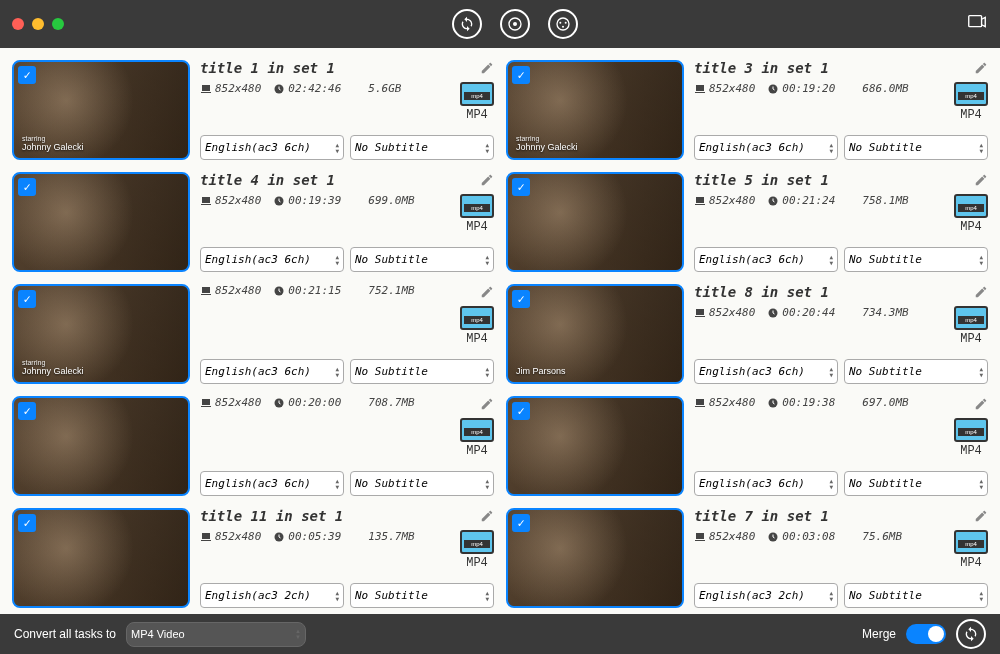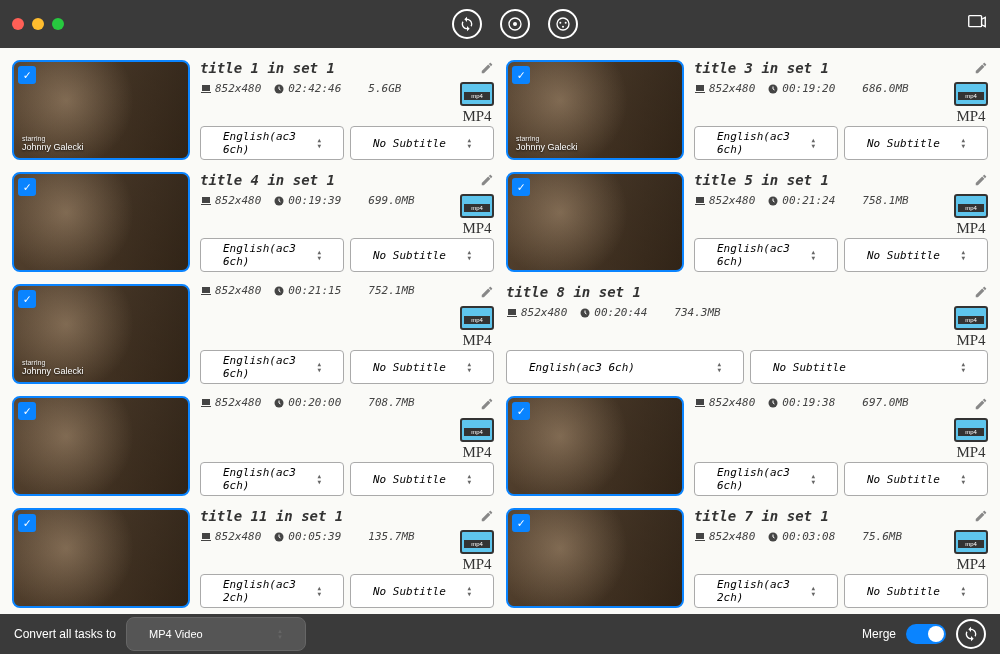--- a/index.html
+++ b/index.html
@@ -25,23 +25,23 @@
 .caption .sub { font-size: 7px; opacity: 0.9; display: block; }
 .info { flex: 1; display: flex; flex-direction: column; gap: 6px; min-width: 0; font-style: italic; }
 .title { font-size: 14px; font-weight: bold; color: #333; }
 .meta { display: flex; gap: 12px; align-items: center; font-size: 11px; color: #444; }
 .meta span { display: flex; align-items: center; gap: 3px; }
 .meta svg { width: 12px; height: 12px; fill: #444; }
 .format { position: absolute; right: 0; top: 22px; display: flex; flex-direction: column; align-items: center; gap: 2px; }
 .formaticon { width: 34px; height: 24px; background: #5ec5ed; border: 2px solid #333; border-radius: 3px; position: relative; }
 .formaticon::before { content: ""; position: absolute; left: 2px; right: 2px; top: 8px; height: 8px; background: #333; }
 .formaticon::after { content: "mp4"; position: absolute; left: 0; right: 0; top: 8px; color: #fff; font-size: 6px; text-align: center; line-height: 8px; font-family: Arial; }
-.formatlabel { font-size: 15px; color: #333; font-family: Liberation Serif, serif; }
+.formatlabel { font-size: 12px; color: #333; font-family: Liberation Mono, monospace; }
 .selects { display: flex; gap: 6px; margin-top: auto; }
-.sel { flex: 1; height: 34px; border: 1px solid #aaa; border-radius: 4px; background: #fff; font-size: 11px; padding: 0 22px; display: flex; align-items: center; justify-content: space-between; cursor: pointer; }
+.sel { flex: 1; height: 25px; border: 1px solid #aaa; border-radius: 4px; background: #fff; font-size: 11px; padding: 0 4px; display: flex; align-items: center; justify-content: space-between; cursor: pointer; }
 .stepper { display: flex; flex-direction: column; margin-left: 4px; }
 .stepper span { font-size: 6px; line-height: 6px; color: #666; }
 .pencil { position: absolute; top: 0; right: 0; cursor: pointer; }
 .pencil svg { width: 14px; height: 14px; fill: #888; }
 .footer { background: #3a3a3a; height: 40px; display: flex; align-items: center; padding: 0 14px; color: #fff; font-size: 12px; gap: 10px; font-family: -apple-system, Arial; }
 .footer .sel { background: #555; border-color: #666; color: #fff; width: 180px; flex: none; border-radius: 8px; }
 .spacer { flex: 1; }
 .toggle { width: 40px; height: 20px; background: #0a84ff; border-radius: 10px; position: relative; cursor: pointer; }
 .toggle::after { content: ""; position: absolute; width: 16px; height: 16px; background: #fff; border-radius: 50%; top: 2px; right: 2px; }
 .startbtn { width: 30px; height: 30px; border: 2px solid #fff; border-radius: 50%; display: flex; align-items: center; justify-content: center; cursor: pointer; }
@@ -346,20 +346,24 @@
     </div>
     <div class="format">
       <div class="formaticon"></div>
       <div class="formatlabel">MP4</div>
     </div>
     <div class="pencil"><svg viewBox="0 0 24 24">
               <path d="M3 17.25V21h3.75L17.81 9.94l-3.75-3.75L3 17.25zM20.71 7.04c.39-.39.39-1.02 0-1.41l-2.34-2.34c-.39-.39-1.02-.39-1.41 0l-1.83 1.83 3.75 3.75 1.83-1.83z"></path>
             </svg></div>
   </div>
         <div class="card">
+    <div class="thumb">
+      <div class="check"></div>
+      <div class="caption"><span class="sub"></span><span>Jim Parsons</span></div>
+    </div>
     <div class="info">
       <div class="title">title 8 in set 1</div>
       <div class="meta">
         <span>
                 <svg viewBox="0 0 24 24">
                   <path d="M4 4h16v12H4z M2 18h20v2H2z"></path>
                 </svg>
                 <span>852x480</span>
               </span>
         <span>

